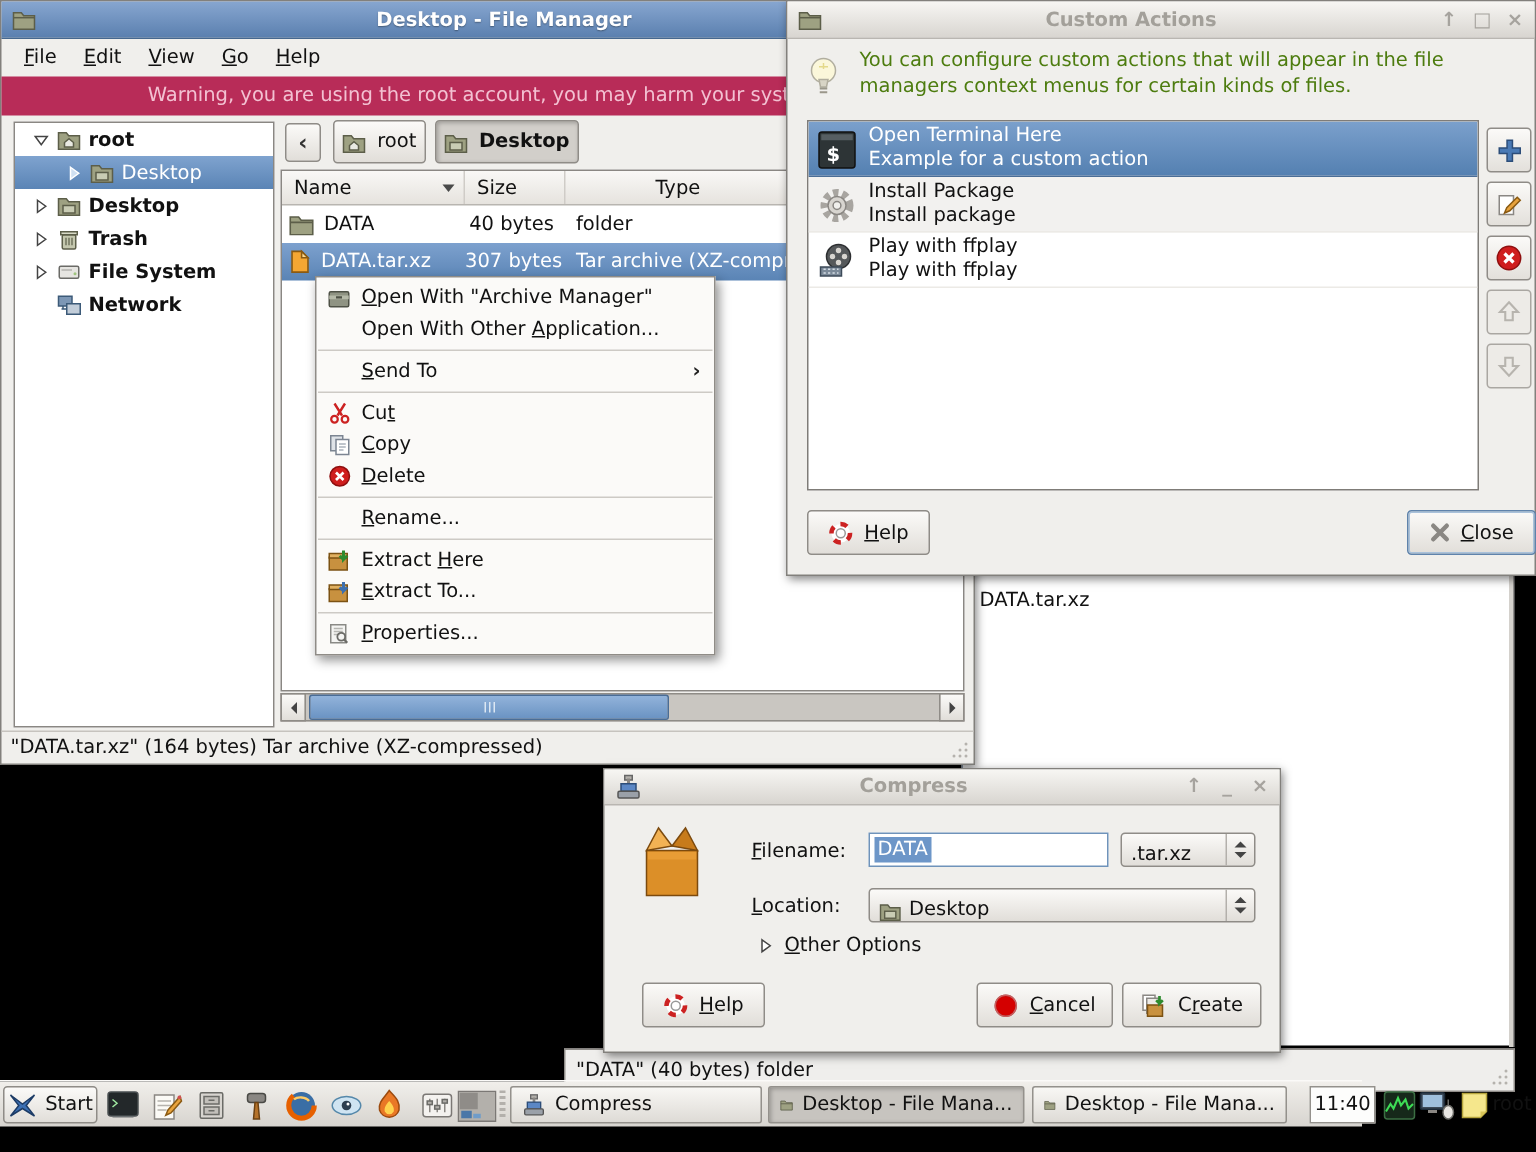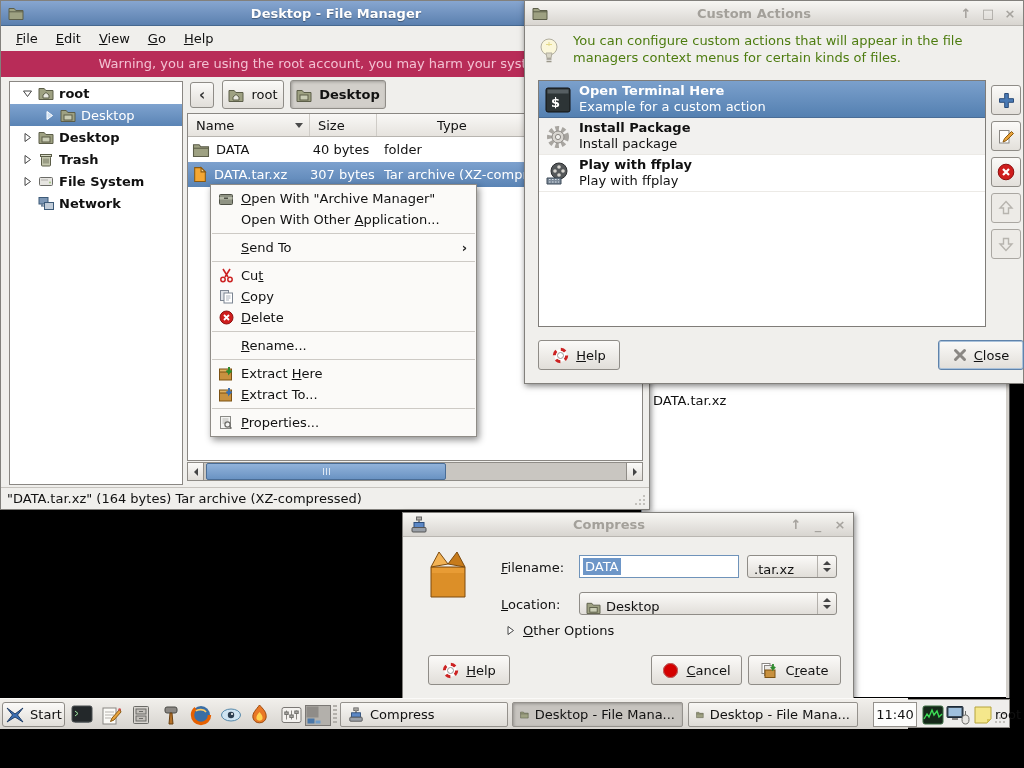--- a/index.html
+++ b/index.html
@@ -66,42 +66,42 @@
 .mic{position:absolute;left:6px;top:2px;width:18px;height:17px;display:flex;align-items:center;justify-content:center}
 .msep{height:1px;background:#cdcac5;margin:3px 1px}
 .sub{position:absolute;right:9px;font-weight:bold;color:#222}
 
 
 #actions{left:524px;top:0;width:500px;height:384px;z-index:40}
 #ca-info{position:absolute;left:48px;top:31px;width:398px;line-height:17px;color:#4d7c0f}
 #ca-bulb{position:absolute;left:13px;top:36px}
 #ca-list{position:absolute;left:13px;top:79px;width:448px;height:247px;background:#fff;border:1px solid #7f7c78;overflow:hidden}
 .ai{height:37px;position:relative;padding-left:40px;display:flex;flex-direction:column;justify-content:center;border-bottom:1px solid #eceae6}
-.ai .t{font-weight:bold;line-height:16px}
+.ai .t{font-weight:normal;line-height:16px}
 .ai .d{line-height:16px}
 .aic{position:absolute;left:5px;top:5px;width:27px;height:27px;display:flex;align-items:center;justify-content:center}
 .ai.sel{background:linear-gradient(#7ba0cc,#5480b1);color:#fff;border-bottom-color:#4a6d96}
 .ai.alt{background:#f2f1ef}
 .sq{position:absolute;left:466px;width:30px;height:30px;border:1px solid #8f8c87;border-radius:3px;background:linear-gradient(#fbfaf8,#e3e0db);display:flex;align-items:center;justify-content:center}
 .sq.dis{border-color:#aaa7a2;background:#edebe7}
 
 
 #compress{left:402px;top:512px;width:452px;height:190px;z-index:30}
 .lbl{position:absolute;font-size:13px}
 .exp{position:absolute;display:flex;align-items:center;gap:7px}
 
 
 #bgpane{position:absolute;left:641px;top:378px;width:365px;height:319px;background:#fff;border-left:1px solid #96a3b4;z-index:1}
 #bgframe{position:absolute;left:1006px;top:378px;width:4px;height:320px;background:#d4d1cc;border-right:1px solid #4d4d4d;z-index:1}
 #bgsliver{position:absolute;left:14px;top:0;width:34px;height:6px;background:#c07f1e;border:1px solid #7a4c10;border-top:none;border-radius:0 0 3px 3px}
 #bglabel{position:absolute;left:11px;top:15px;font-size:13px}
 #bgstatus{position:absolute;left:376px;top:699px;width:634px;height:29px;background:#efeeec;border:1px solid #8f8c88;line-height:27px;padding-left:7px;font-size:13px;z-index:1}
 
 
-#taskbar{position:absolute;left:0;top:698px;width:908px;height:31px;background:linear-gradient(#f1efeb,#d7d4cf);border-top:1px solid #fbfaf8;z-index:60}
+#taskbar{position:absolute;left:0;top:720px;width:908px;height:31px;background:linear-gradient(#f1efeb,#d7d4cf);border-top:1px solid #fbfaf8;z-index:60}
 .launch{position:absolute;top:4px;width:24px;height:24px;display:flex;align-items:center;justify-content:center}
 .task{position:absolute;top:3px;height:25px;border:1px solid #94918c;border-radius:2px;background:linear-gradient(#f8f7f4,#dedbd6);display:flex;align-items:center;gap:6px;padding:0 7px;font-size:13px;overflow:hidden;white-space:nowrap}
 .task.pressed{background:#c7c4bf;box-shadow:inset 1px 1px 3px rgba(0,0,0,.25)}
 #clock{position:absolute;left:873px;top:3px;width:44px;height:25px;background:#fdfdfc;border:1px solid #94918c;display:flex;align-items:center;justify-content:center}
 #tb-user{position:absolute;left:995px;top:0;height:31px;display:flex;align-items:center}
 .vgrip{position:absolute;top:6px;width:4px;height:19px;background:repeating-linear-gradient(#b3b0ab 0 2px,transparent 2px 4px)}
 </style>
 </head>
 <body>
 

